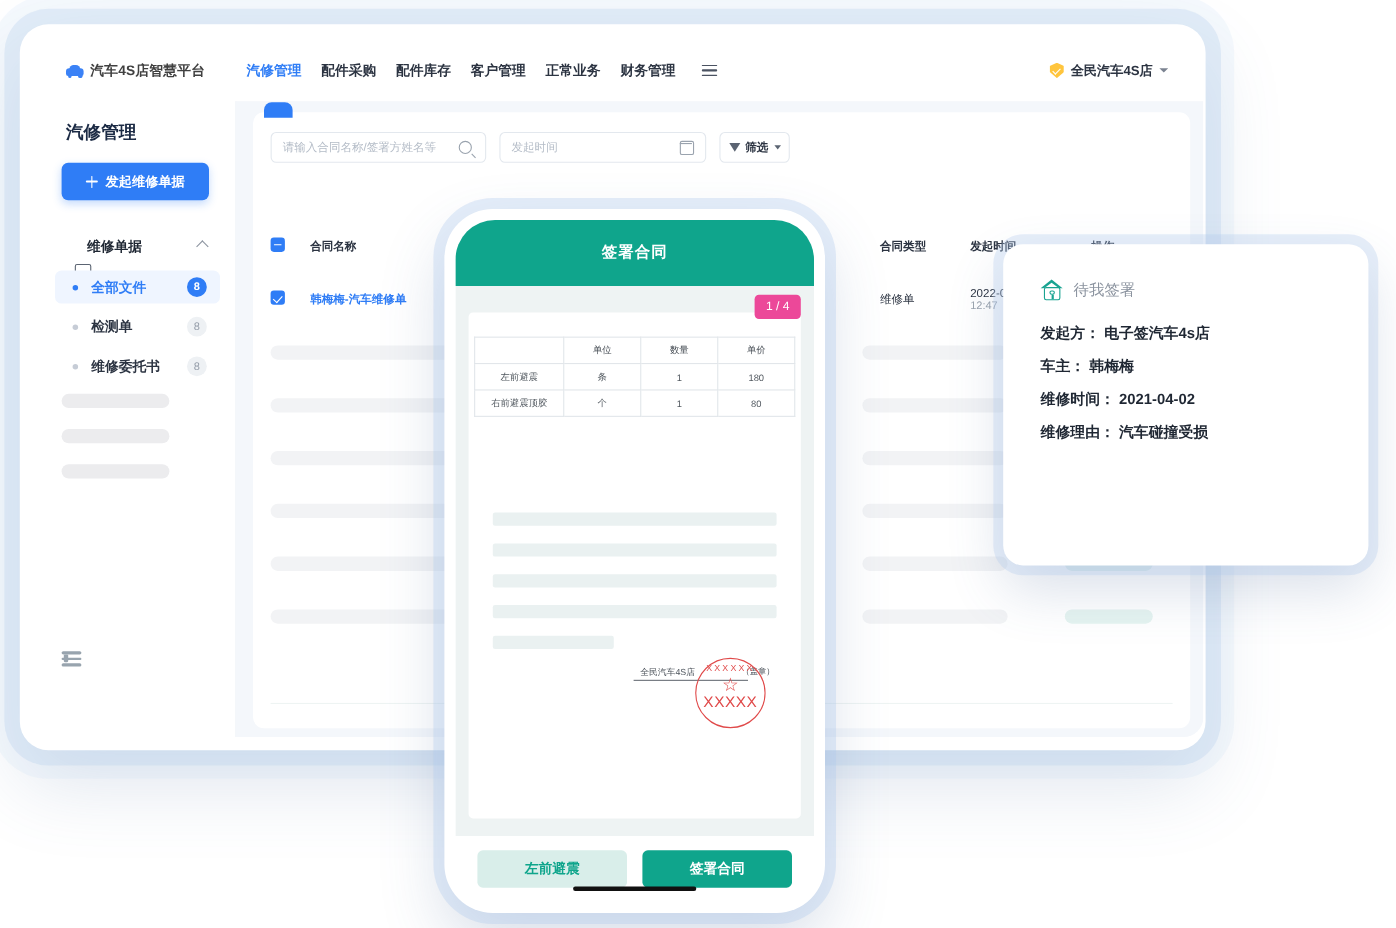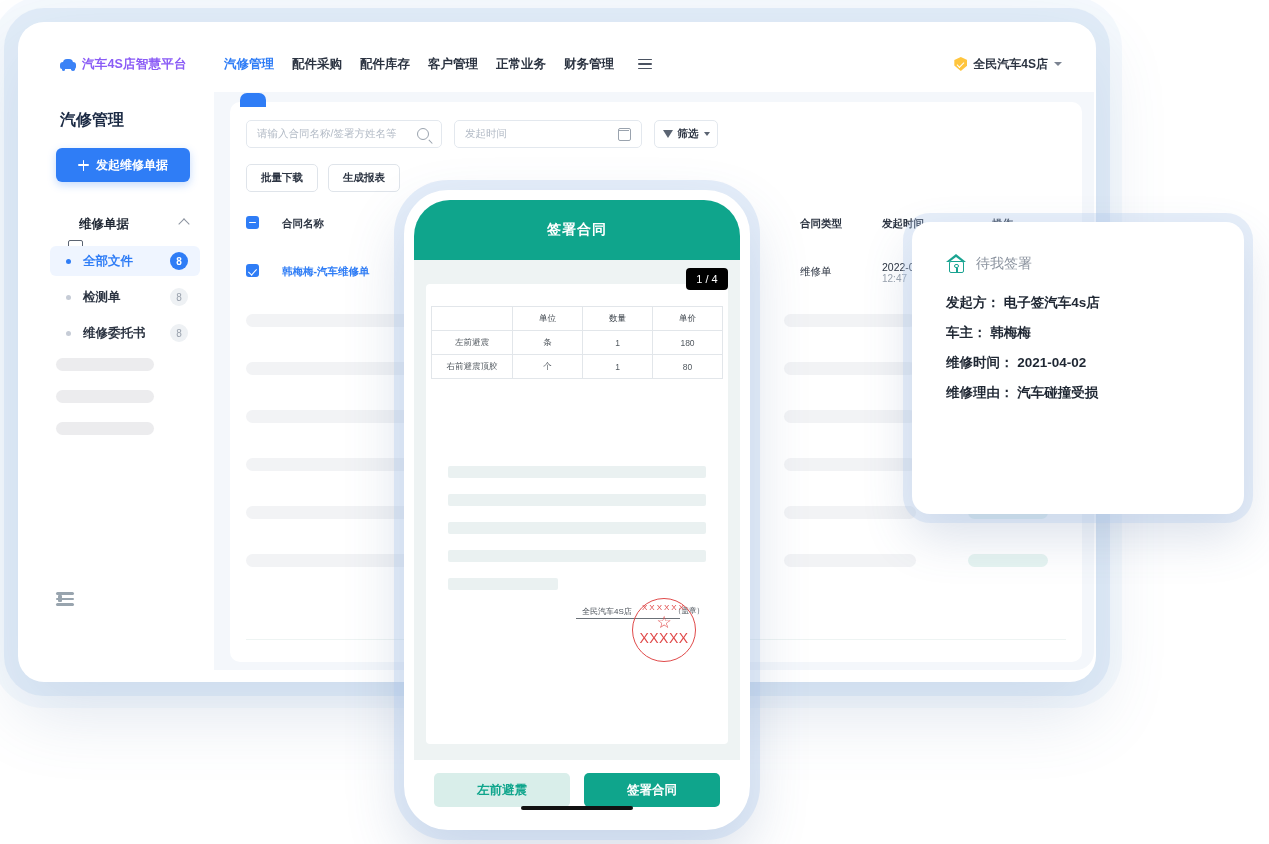--- a/index.html
+++ b/index.html
@@ -12,21 +12,21 @@
     background:#ffffff;
     box-shadow:0 0 0 14px rgba(180,205,235,.30), 0 0 0 26px rgba(195,215,240,.16), 0 30px 70px rgba(80,110,160,.18);
   }
   .desktop{
     position:absolute;left:32px;top:36px;width:1062px;height:634px;border-radius:18px;background:#ffffff;overflow:hidden;
   }
 
   
   .topnav{position:absolute;left:0;top:0;width:1062px;height:56px;background:#fff;display:flex;align-items:center;}
   .brand{display:flex;align-items:center;gap:6px;margin-left:28px;width:150px;}
-  .brand-txt{font-size:12.5px;font-weight:bold;color:#8b5cf6;letter-spacing:.2px;white-space:nowrap;}
+  .brand-txt{font-size:12.5px;font-weight:bold;color:#404040;letter-spacing:.2px;white-space:nowrap;}
   .car-icon{width:16px;height:11px;position:relative;flex:0 0 auto;}
   .car-icon .body{position:absolute;left:0;top:3px;width:16px;height:7px;background:#3b82f6;border-radius:3px 3px 2px 2px;}
   .car-icon .roof{position:absolute;left:3px;top:0px;width:10px;height:5px;background:#3b82f6;border-radius:4px 4px 0 0;}
   .car-icon .w1,.car-icon .w2{position:absolute;bottom:-1px;width:3.5px;height:3.5px;border-radius:50%;background:#3b82f6;}
   .car-icon .w1{left:1.5px;} .car-icon .w2{right:1.5px;}
 
   .navitems{display:flex;align-items:center;gap:18px;margin-left:14px;}
   .navitem{font-size:12.5px;color:#2c3442;font-weight:bold;white-space:nowrap;cursor:pointer;}
   .navitem.active{color:#2f7df6;}
   .hamb{display:flex;flex-direction:column;gap:3px;margin-left:6px;cursor:pointer;}
@@ -115,21 +115,21 @@
   .panel-divider{position:absolute;left:16px;bottom:22px;width:820px;height:1px;background:#eef4f3;}
 
   
   .phone-wrap{position:absolute;left:404px;top:190px;width:346px;height:640px;}
   .phone-glow{position:absolute;left:0;top:0;width:346px;height:640px;border-radius:44px;
     background:#fff;box-shadow:0 0 0 10px rgba(176,203,236,.34),0 26px 58px rgba(70,100,150,.22);}
   .phone{position:absolute;left:10px;top:10px;width:326px;height:620px;border-radius:36px;background:#fff;overflow:hidden;}
   .phead{position:absolute;left:0;top:0;width:326px;height:60px;background:#0fa58c;display:flex;align-items:center;justify-content:center;}
   .phead span{color:#fff;font-size:14px;font-weight:bold;letter-spacing:1px;}
   .pbody{position:absolute;left:0;top:60px;width:326px;height:500px;background:#eef3f3;}
-  .pagechip{position:absolute;right:12px;top:8px;width:42px;height:22px;border-radius:4px;background:#000000;
+  .pagechip{position:absolute;right:12px;top:8px;width:42px;height:22px;border-radius:4px;background:#ec4899;
             display:flex;align-items:center;justify-content:center;color:#fff;font-size:11px;z-index:4;margin-left:40px;}
   .doc{position:absolute;left:12px;top:24px;width:302px;height:460px;background:#fff;border-radius:4px;overflow:hidden;}
   .doc-title{margin:22px 0 0 0;text-align:center;font-size:14px;font-weight:bold;color:#333a44;}
 
   .dtable{margin:22px auto 16px;border-collapse:collapse;width:292px;}
   .dtable td,.dtable th{border:1px solid #e2e6ea;height:21px;text-align:center;font-size:8.5px;color:#51585f;font-weight:normal;}
   .dtable th{font-weight:normal;color:#3e454d;}
   .dtable td.first,.dtable th.first{width:78px;}
 
   .dline{position:absolute;left:22px;height:12px;background:#eaf1f1;border-radius:2px;}
@@ -263,24 +263,20 @@
             <span class="ph">发起时间</span>
             <span class="cal"></span>
           </div>
           <div class="filt">
             <span class="funnel"></span>
             <span>筛选</span>
             <span class="caret2"></span>
           </div>
         </div>
 
-        <div class="actrow">
-          <div class="obtn">批量下载</div>
-          <div class="obtn">生成报表</div>
-        </div>
 
         <div class="thead">
           <span class="cb ind" style="position:absolute;left:0;top:4px"></span>
           <span class="th" style="left:36px;top:5px">合同名称</span>
           <span class="th" style="left:176px;top:5px">发起方</span>
           <span class="th" style="left:554px;top:5px">合同类型</span>
           <span class="th" style="left:636px;top:5px">发起时间</span>
           <span class="th" style="left:746px;top:5px">操作</span>
         </div>
 

